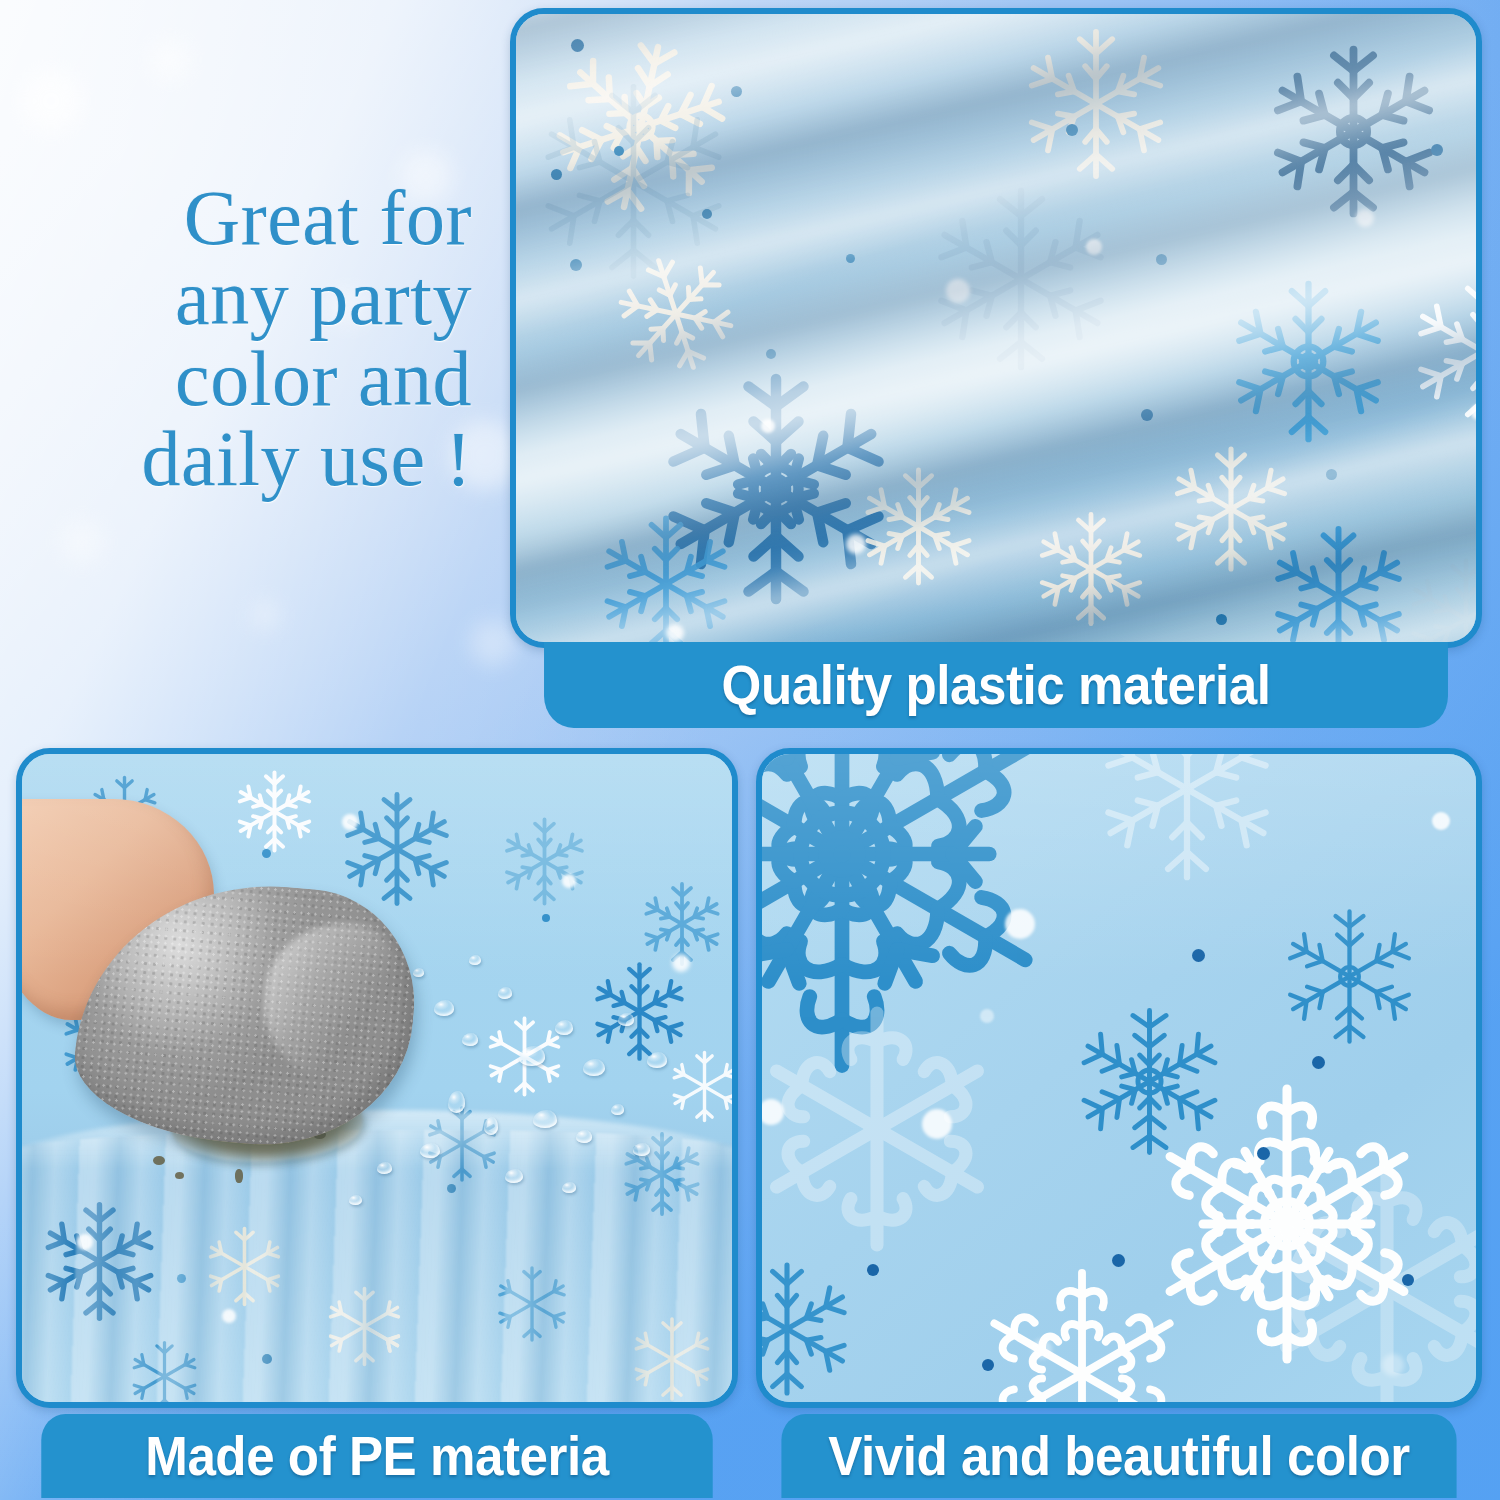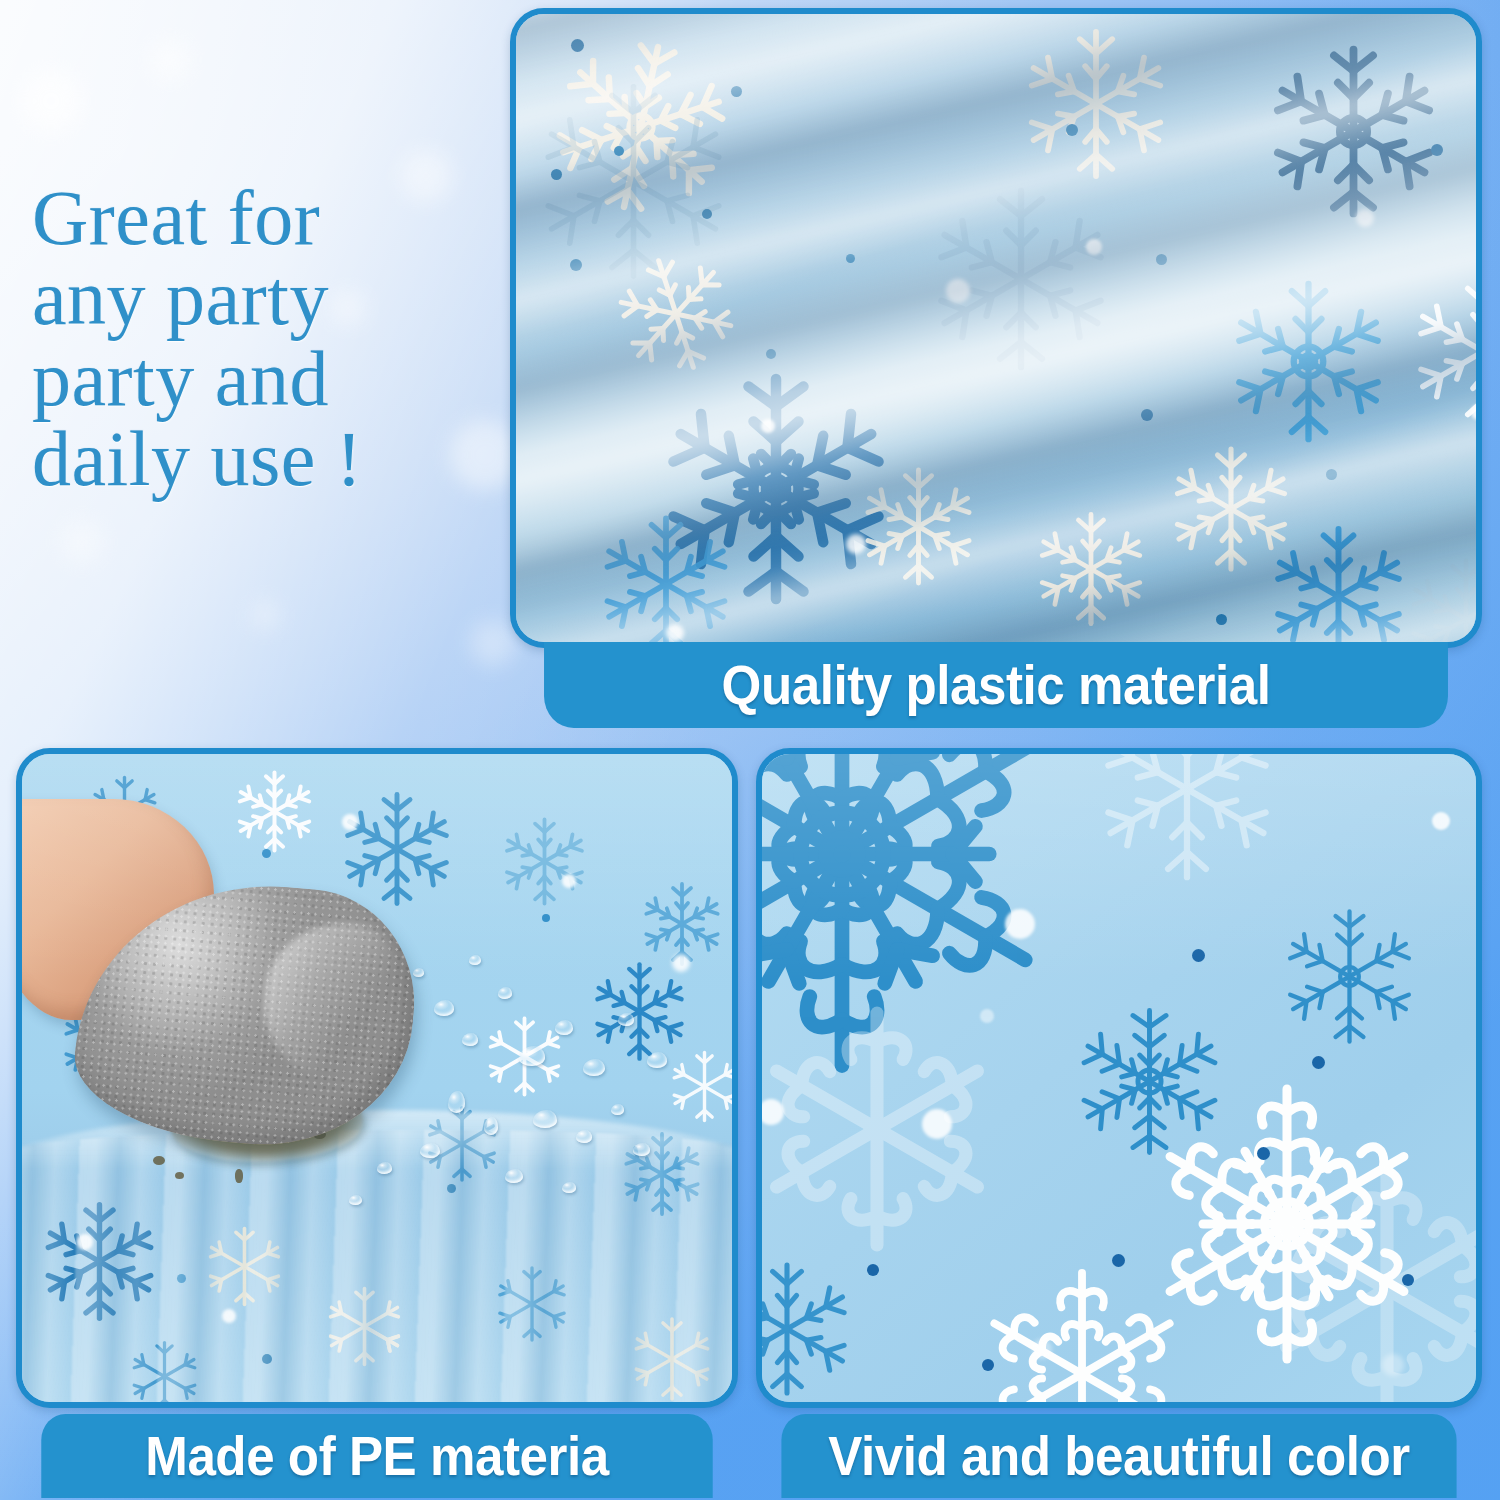--- a/index.html
+++ b/index.html
@@ -21,21 +21,21 @@
     background:
       linear-gradient(115deg, rgba(255,255,255,.92) 0%, rgba(255,255,255,.72) 18%, rgba(255,255,255,.18) 34%, rgba(255,255,255,0) 48%),
       linear-gradient(to bottom right, rgba(255,255,255,.0) 40%, rgba(74,160,244,.35) 100%);
   }
   #bg-bokeh{ position:absolute; inset:0; }
   .bokeh{ position:absolute; border-radius:50%; background:rgba(255,255,255,.85); filter:blur(10px); }
 
   
   #headline{
     position:absolute; left:32px; top:178px; width:440px;
-    text-align:left;
+    text-align:right;
     font-family:"Liberation Serif", serif;
     font-size:78px; line-height:1.03;
     color:#2f90c9;
     letter-spacing:.5px;
     text-shadow:
       0 1px 0 rgba(255,255,255,.85),
       1px 1px 2px rgba(255,255,255,.6),
       0 0 1px rgba(47,144,201,.5);
     background-image:repeating-linear-gradient(
         28deg,
@@ -220,21 +220,21 @@
   <div class="bokeh" style="left:330px; top:290px; width:36px;  height:36px;  opacity:.45;"></div>
   <div class="bokeh" style="left:450px; top:420px; width:70px;  height:70px;  opacity:.55;"></div>
   <div class="bokeh" style="left:60px;  top:520px; width:44px;  height:44px;  opacity:.4;"></div>
   <div class="bokeh" style="left:250px; top:600px; width:30px;  height:30px;  opacity:.35;"></div>
   <div class="bokeh" style="left:470px; top:620px; width:46px;  height:46px;  opacity:.4;"></div>
 </div>
 
 <div id="headline">
   <span class="ln">Great for</span>
   <span class="ln">any party</span>
-  <span class="ln">party and</span>
+  <span class="ln">color and</span>
   <span class="ln">daily use !</span>
 </div>
 
 <div class="panel" id="panel-material">
   <div class="photo">
     <div id="mat-base"></div>
 
     <div style="position:absolute;inset:0;">
 
       <div class="sf" style="left:30px;top:18px;width:190px;height:190px;opacity:.95;transform:rotate(12deg);">

